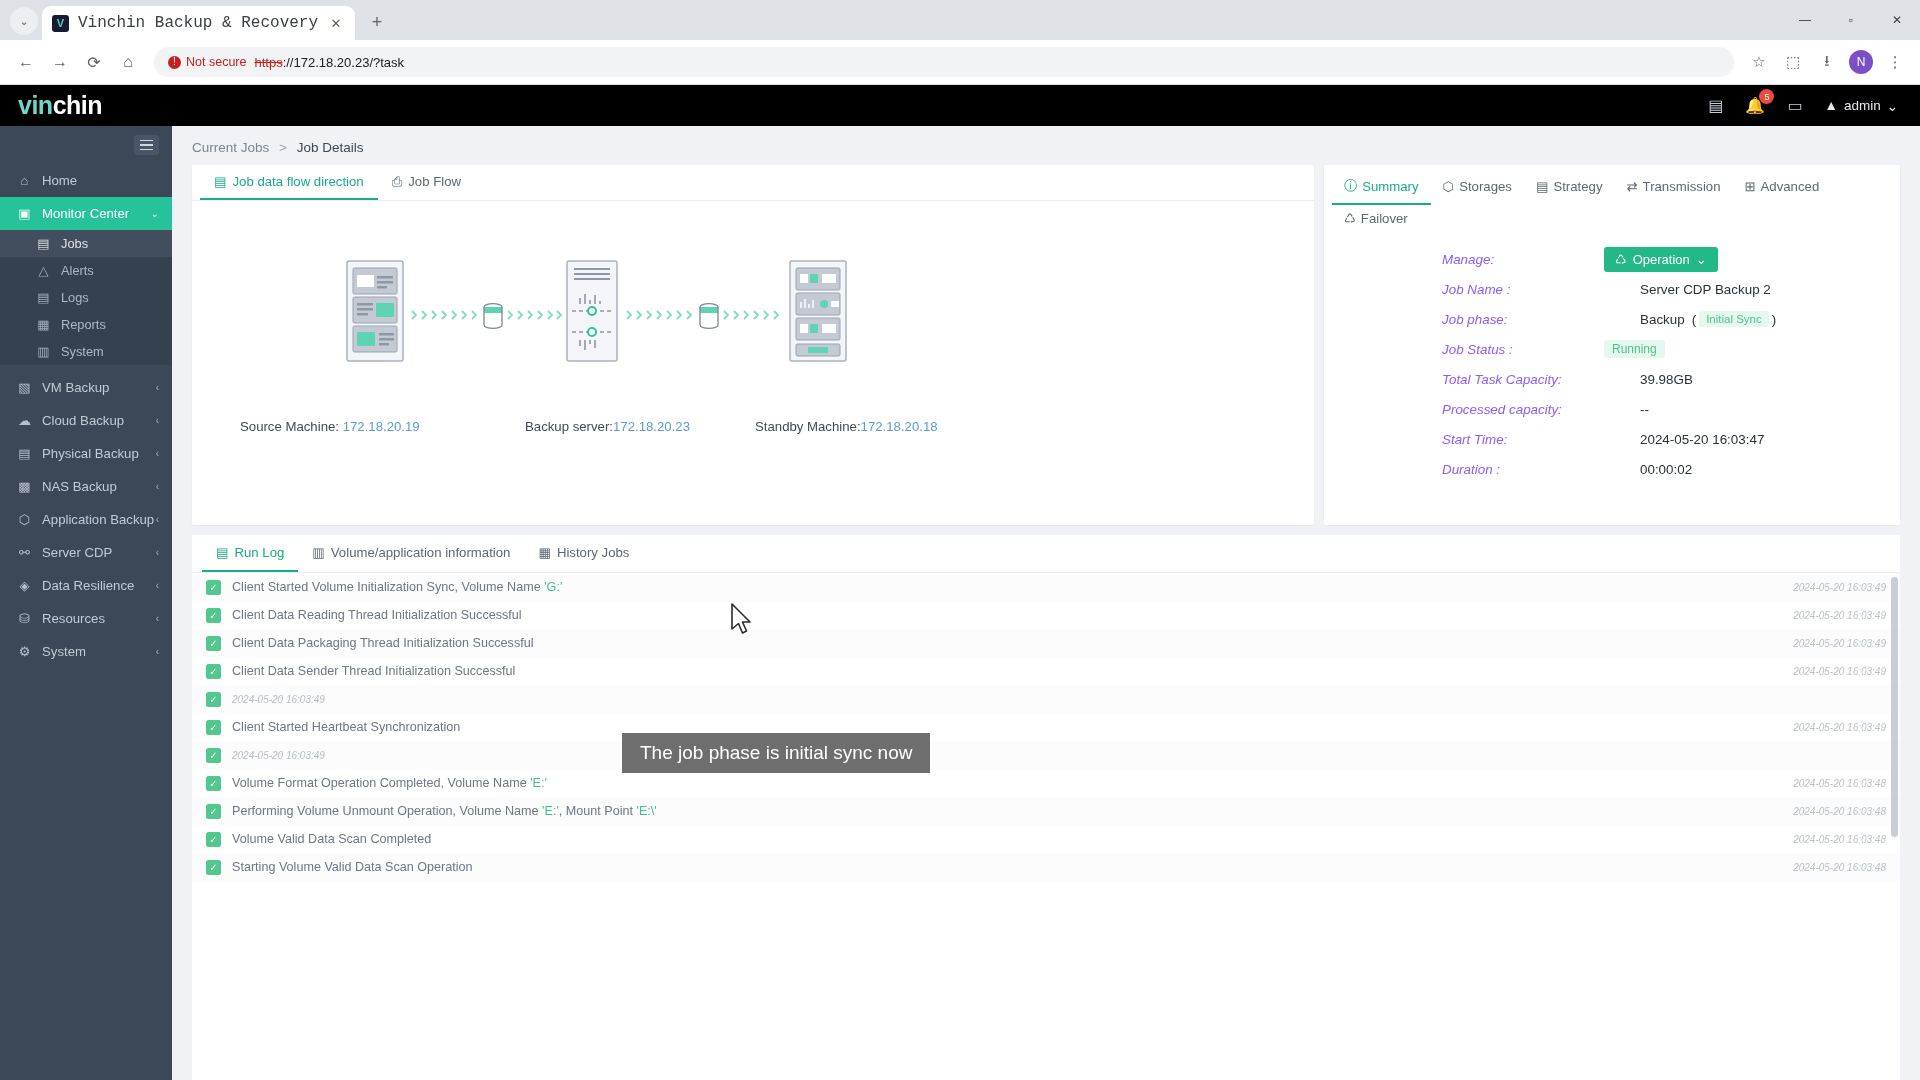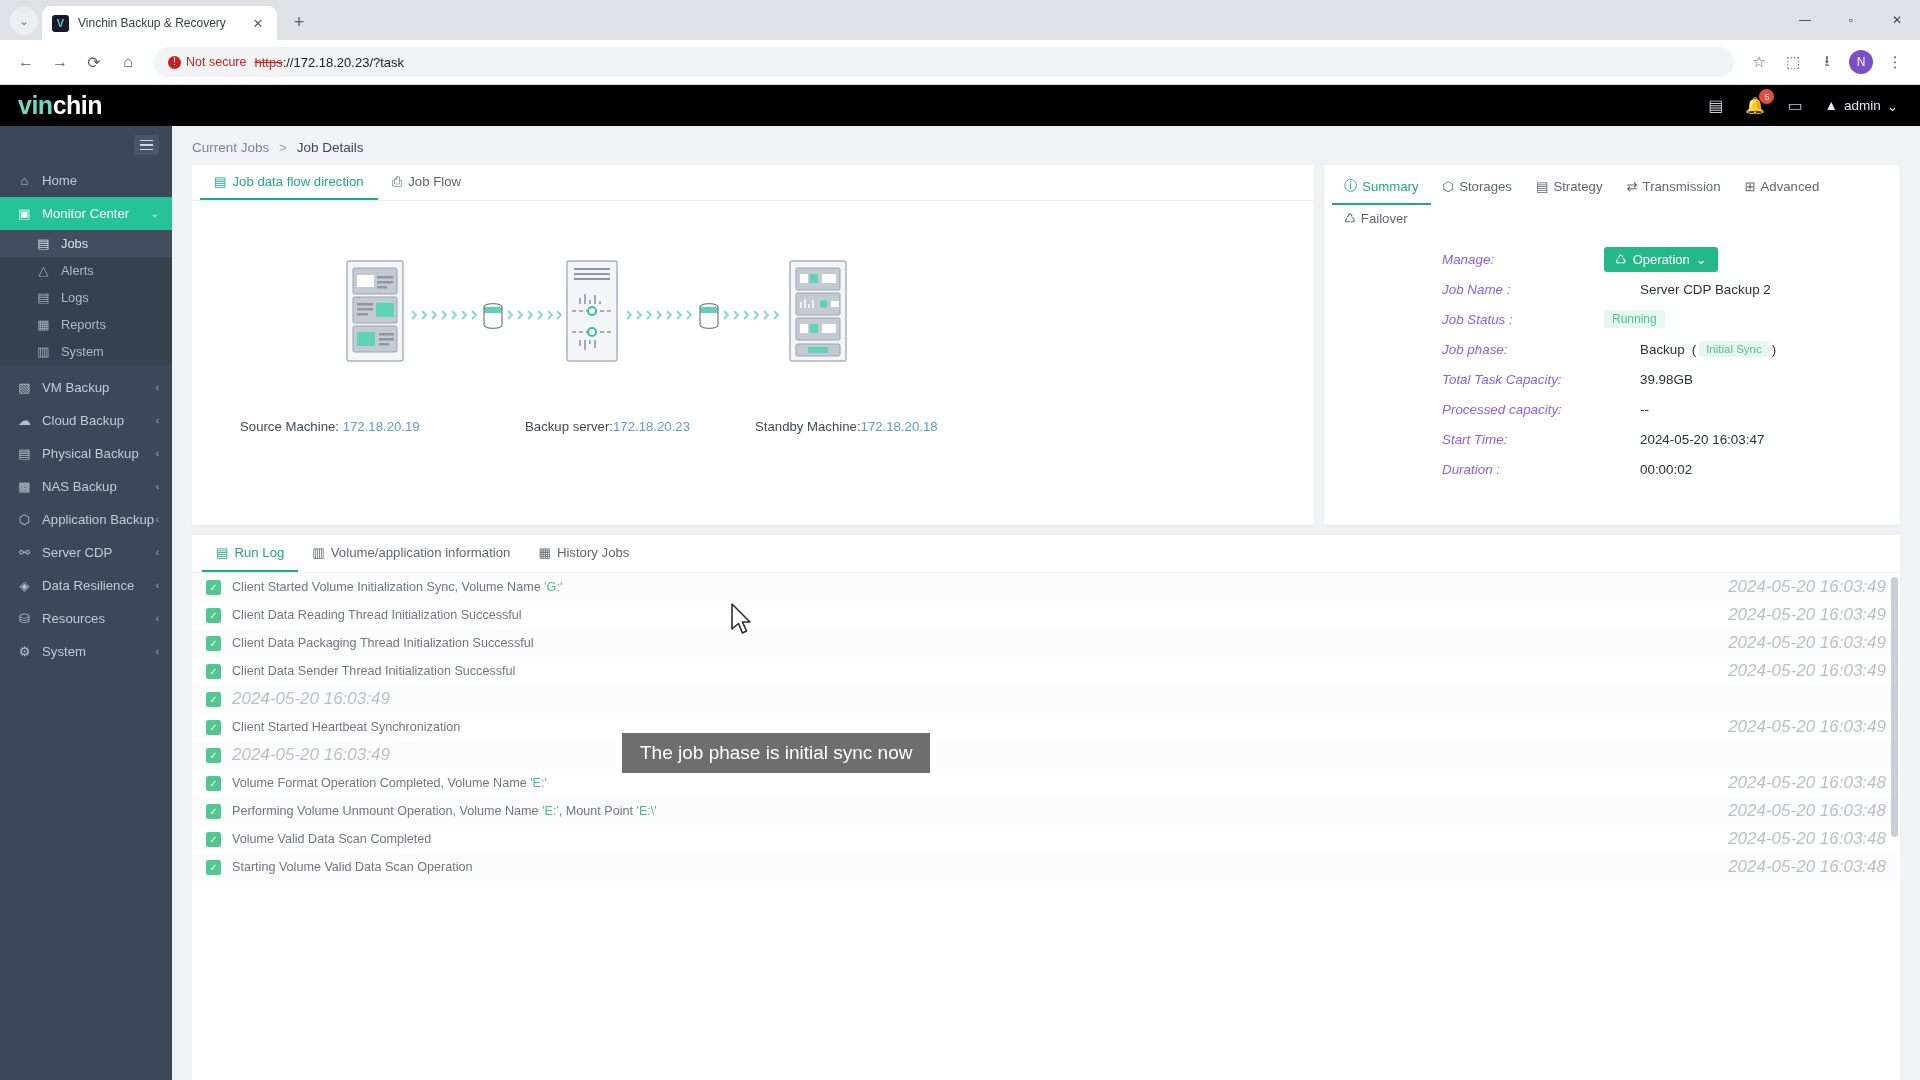--- a/index.html
+++ b/index.html
@@ -21,21 +21,21 @@
     border-radius:50%; color:#5f6368; font-size:11px; background:#eceff2;
   }
   .tab{
     height:34px; background:#fff; border-radius:9px 9px 0 0; display:flex; align-items:center;
     padding:0 10px; min-width:235px; gap:9px; position:relative;
   }
   .tab-fav{
     width:17px;height:17px;background:#1a1a2e;border-radius:3px;display:flex;align-items:center;justify-content:center;
     color:#4fd1c5;font-size:11px;font-weight:bold;
   }
-  .tab-title{font-size:12px;color:#3c4043;white-space:nowrap;overflow:hidden;text-overflow:ellipsis;flex:1;}
+  .tab-title{font-size:16px;color:#3c4043;white-space:nowrap;overflow:hidden;text-overflow:ellipsis;flex:1;font-family:Liberation Mono, monospace;}
   .tab-close{width:18px;height:18px;display:flex;align-items:center;justify-content:center;color:#5f6348;font-size:13px;border-radius:50%;}
   .tab-new{width:28px;height:28px;margin:0 0 4px 8px;display:flex;align-items:center;justify-content:center;color:#5f6368;font-size:18px;font-weight:300;}
   .win-ctl{position:absolute;right:0;top:0;height:40px;display:flex;align-items:center;}
   .win-btn{width:46px;height:40px;display:flex;align-items:center;justify-content:center;color:#3c4043;font-size:12px;}
 
   .browser-addrbar{
     height:45px;background:#fff;display:flex;align-items:center;padding:0 10px;gap:2px;
     border-bottom:1px solid #dadce0;
   }
   .nav-btn{width:32px;height:32px;display:flex;align-items:center;justify-content:center;color:#5f6368;font-size:16px;border-radius:50%;}
@@ -138,21 +138,21 @@
     display:flex;align-items:center;height:28px;padding:0 14px 0 14px;font-size:12.6px;color:#6e7782;
   }
   .log-row:nth-child(odd){background:#fcfcfd;}
   .log-row:nth-child(even){background:#fff;}
   .chk{
     width:15px;height:15px;background:#52c78f;border-radius:2.5px;color:#fff;font-size:10px;
     display:flex;align-items:center;justify-content:center;margin-right:11px;flex-shrink:0;
   }
   .log-msg{flex:1;white-space:nowrap;overflow:hidden;}
   .hl{color:#3fbf91;}
-  .log-time{color:#b9bfc7;font-size:17px;font-style:italic;white-space:nowrap;}
+  .log-time{color:#b9bfc7;font-size:10px;font-style:italic;white-space:nowrap;}
 
   .scrollbar{
     position:absolute;right:2px;top:4px;width:7px;height:260px;background:#c9ced6;border-radius:4px;
   }
 
   
   .tooltip{
     position:absolute;background:#6e6e6e;color:#fff;font-size:19px;padding:9px 18px;border-radius:0;
     white-space:nowrap;
   }
@@ -503,31 +503,31 @@
                 <span>♺</span>
                 <span>Operation</span>
                 <span>⌄</span>
               </span>
             </div>
             <div class="drow">
               <span class="dlabel">Job Name :</span>
               <span class="dval">Server CDP Backup 2</span>
             </div>
             <div class="drow">
-              <span class="dlabel">Job Status :</span>
-              <span class="pill">Running</span>
-            </div>
-            <div class="drow">
               <span class="dlabel">Job phase:</span>
               <span class="dval">Backup</span>
               <span class="paren" style="margin-left:7px;">(</span>
               <span class="pill-sync">Initial Sync</span>
               <span class="paren">)</span>
             </div>
             <div class="drow">
+              <span class="dlabel">Job Status :</span>
+              <span class="pill">Running</span>
+            </div>
+            <div class="drow">
               <span class="dlabel">Total Task Capacity:</span>
               <span class="dval">39.98GB</span>
             </div>
             <div class="drow">
               <span class="dlabel">Processed capacity:</span>
               <span class="dval">--</span>
             </div>
             <div class="drow">
               <span class="dlabel">Start Time:</span>
               <span class="dval">2024-05-20 16:03:47</span>

